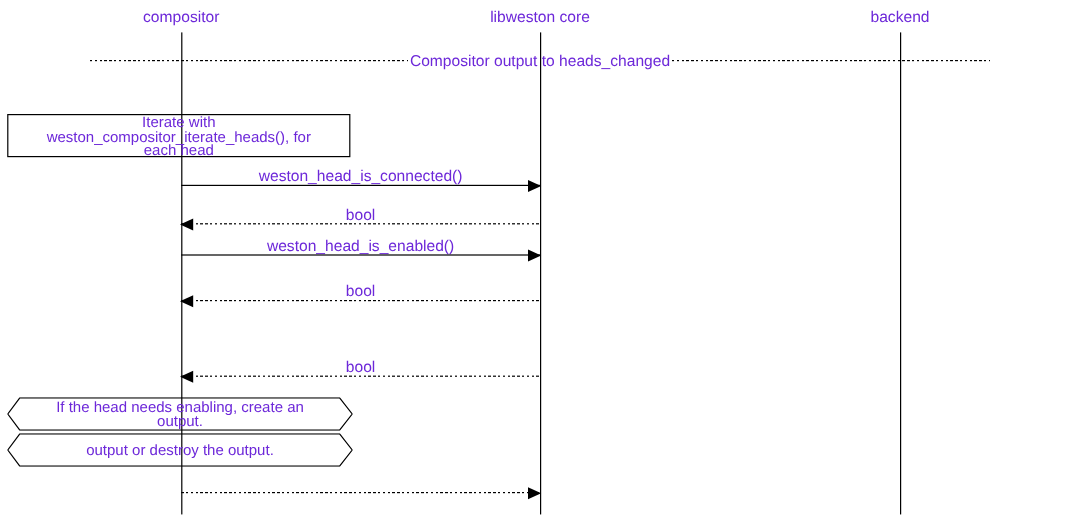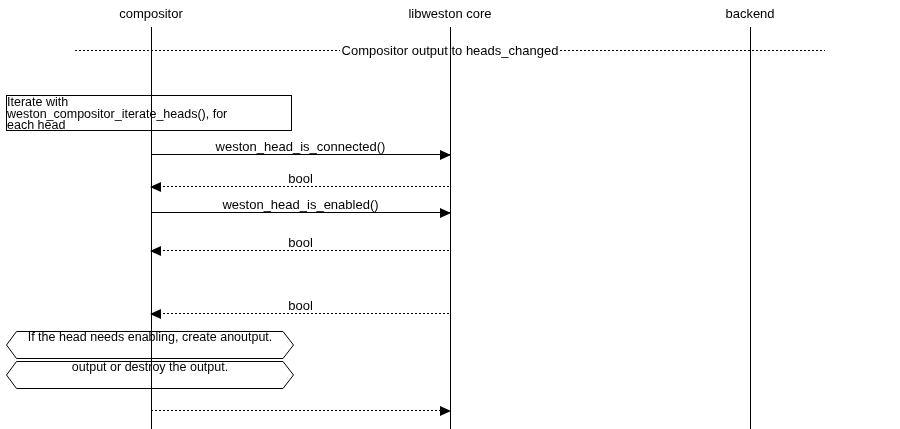--- a/index.html
+++ b/index.html
@@ -1,19 +1,19 @@
 <!DOCTYPE html>
 <html><head>
 <meta charset="utf-8">
 <style>
   html,body{margin:0;padding:0;background:#fff;}
   .diagram{
     position:relative;width:900px;height:429px;background:#ffffff;
     font-family:"Liberation Sans","DejaVu Sans",sans-serif;
-    font-size:13px;color:#000000;overflow:hidden;
+    font-size:13px;color:#6d28d9;overflow:hidden;
   }
   .p-label{
     position:absolute;top:6px;transform:translateX(-50%);
     white-space:nowrap;line-height:15px;
   }
   .lifeline{position:absolute;top:27px;height:402px;width:1px;background:#000;}
   .divider{
     position:absolute;left:75px;width:750px;top:42px;height:16px;
     display:flex;align-items:center;
   }
@@ -38,27 +38,27 @@
   }
   .arrow-left{
     position:absolute;left:-1px;bottom:-5px;width:0;height:0;
     border-top:5px solid transparent;border-bottom:5px solid transparent;
     border-right:11px solid #000;
   }
   .arrow-open{position:absolute;left:-1px;bottom:-6px;}
   .note-box{
     position:absolute;left:6px;top:95px;width:286px;height:36px;
     border:1px solid #000;box-sizing:border-box;background:transparent;
-    font-size:12.5px;line-height:11.5px;padding-top:1px;
+    text-align:center;font-size:12.5px;line-height:11.5px;padding-top:1px;
   }
   .hexnote{position:absolute;left:6px;width:288px;height:28px;}
   .hexnote svg{position:absolute;left:0;top:0;}
   .hex-text{
     position:absolute;left:0;top:0;width:100%;height:100%;
-    display:flex;justify-content:center;
+    display:flex;flex-direction:column;justify-content:center;
     text-align:center;font-size:12.5px;line-height:12.5px;
   }
   .hex-line{white-space:nowrap;}
 </style>
 </head>
 <body>
 
 <div class="diagram">
 
   <div class="lifeline" style="left:151px"></div>

